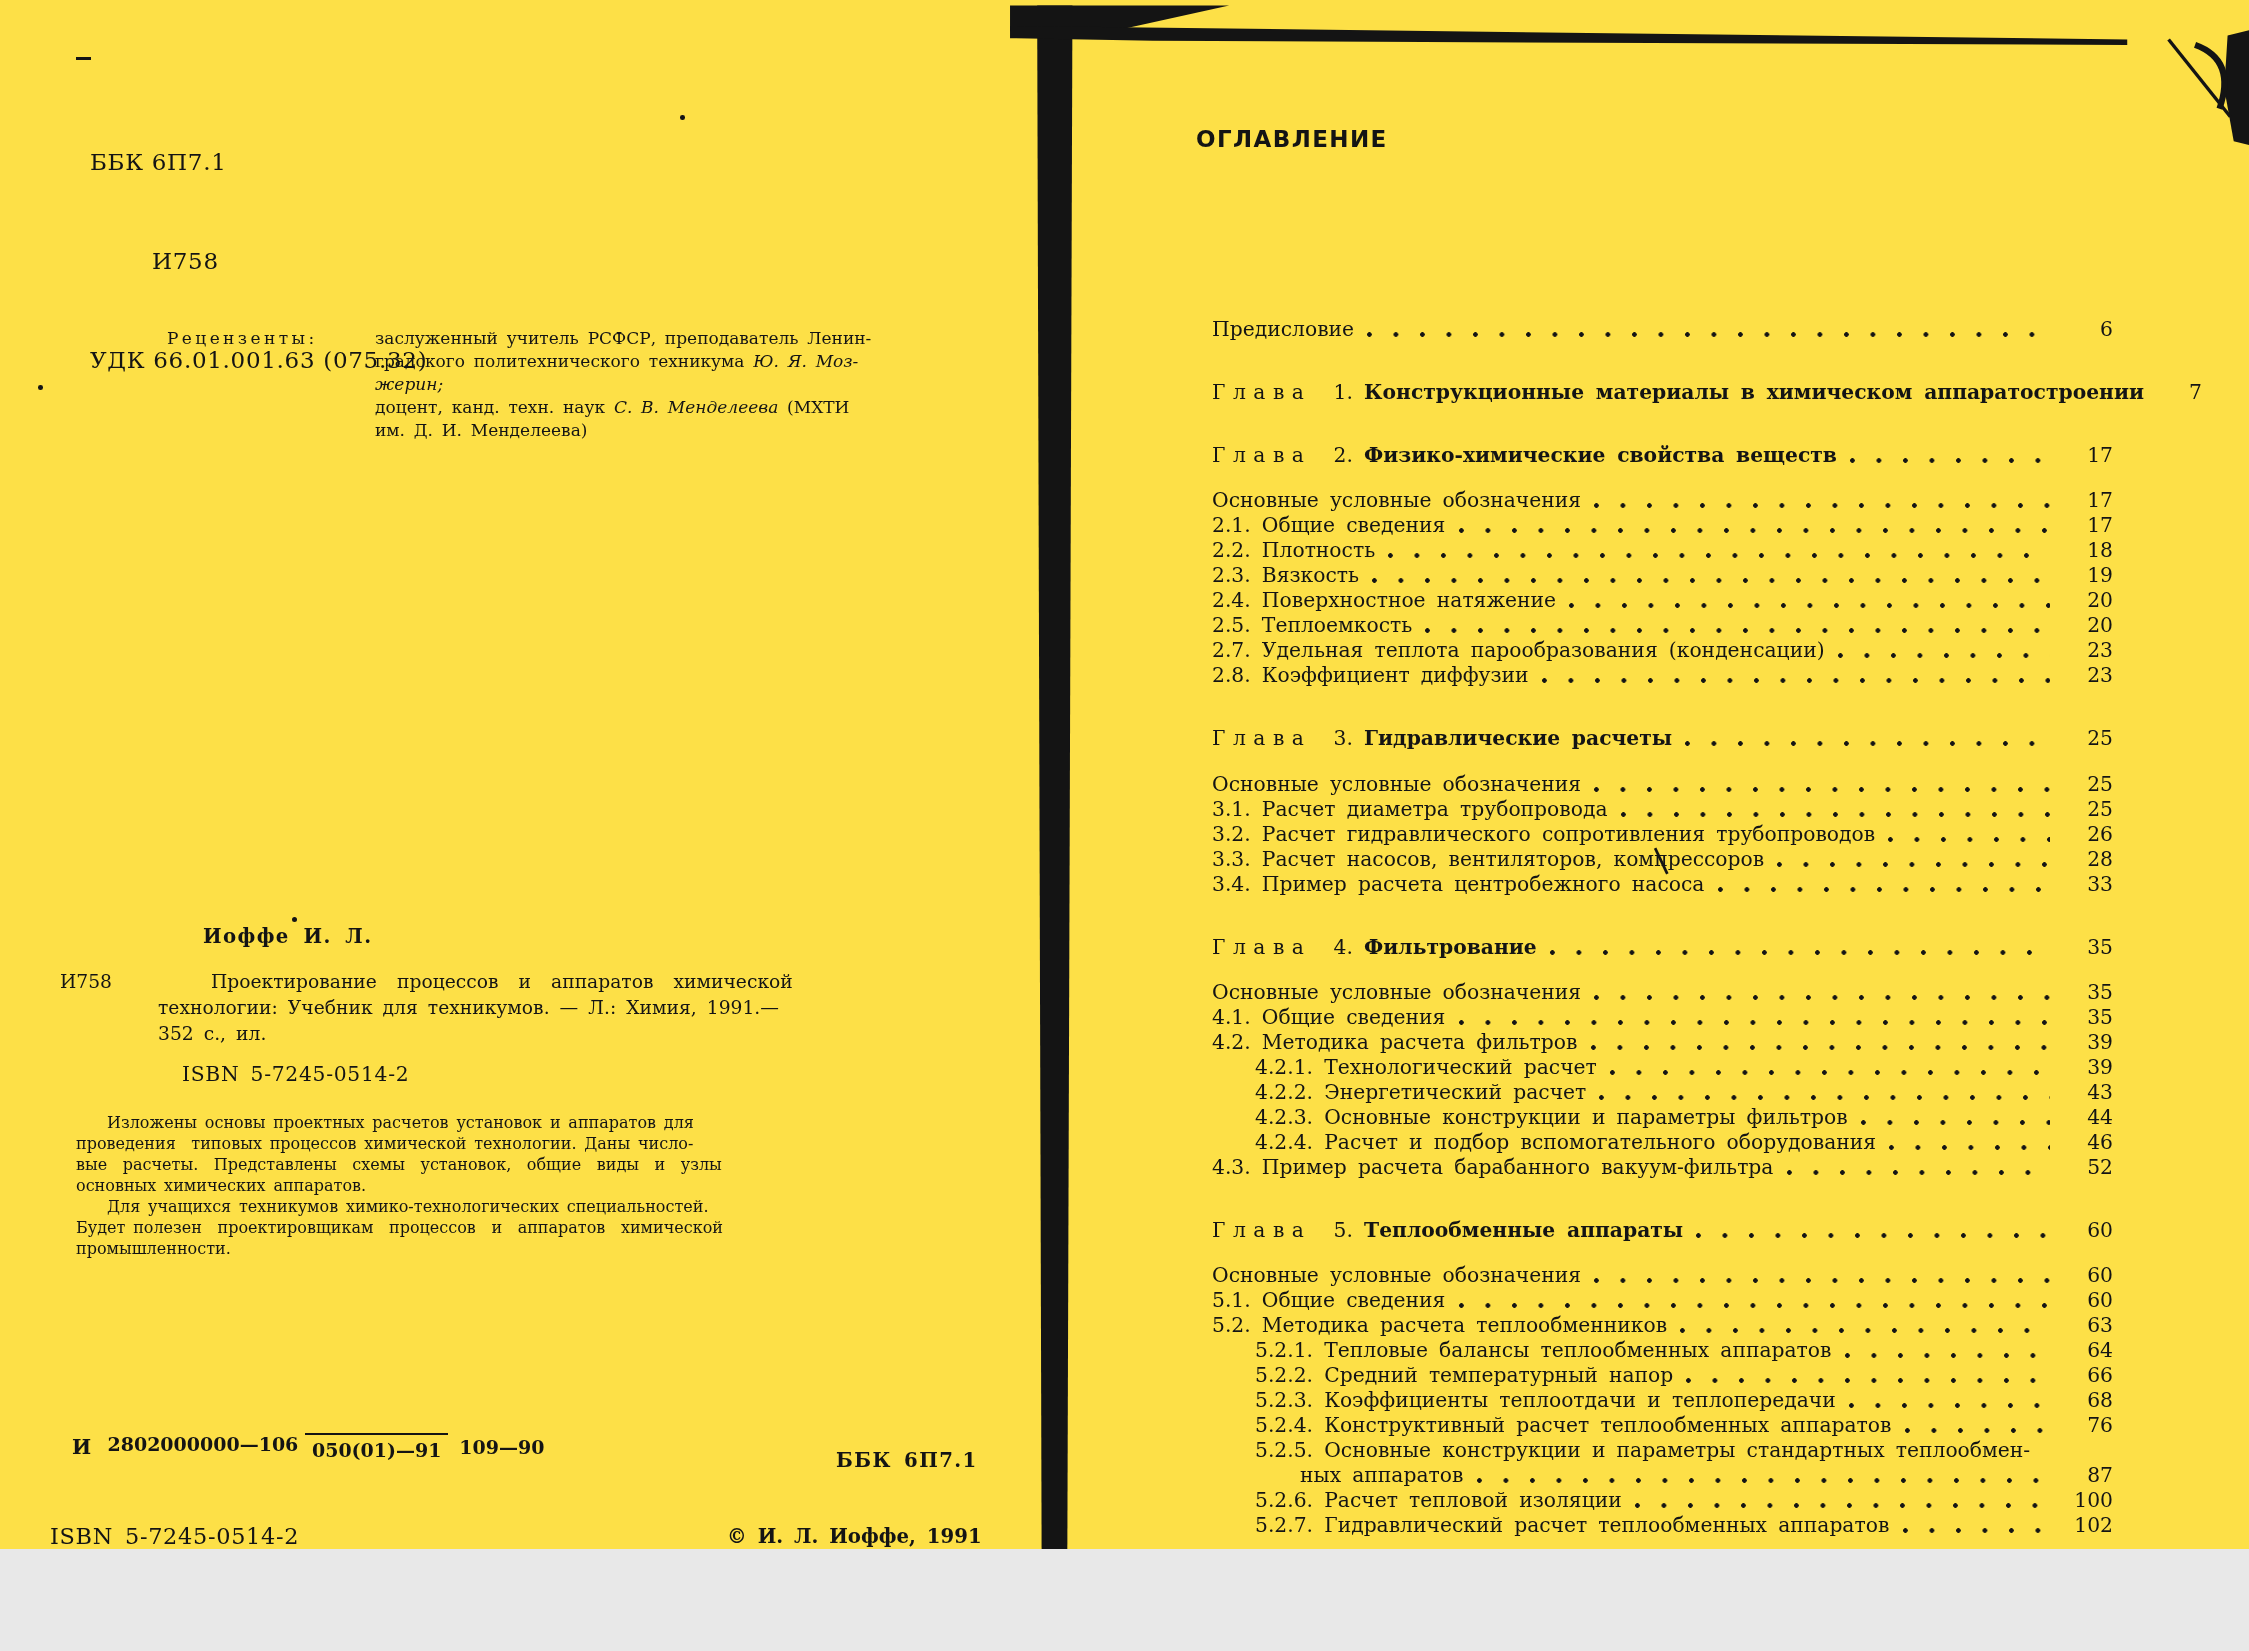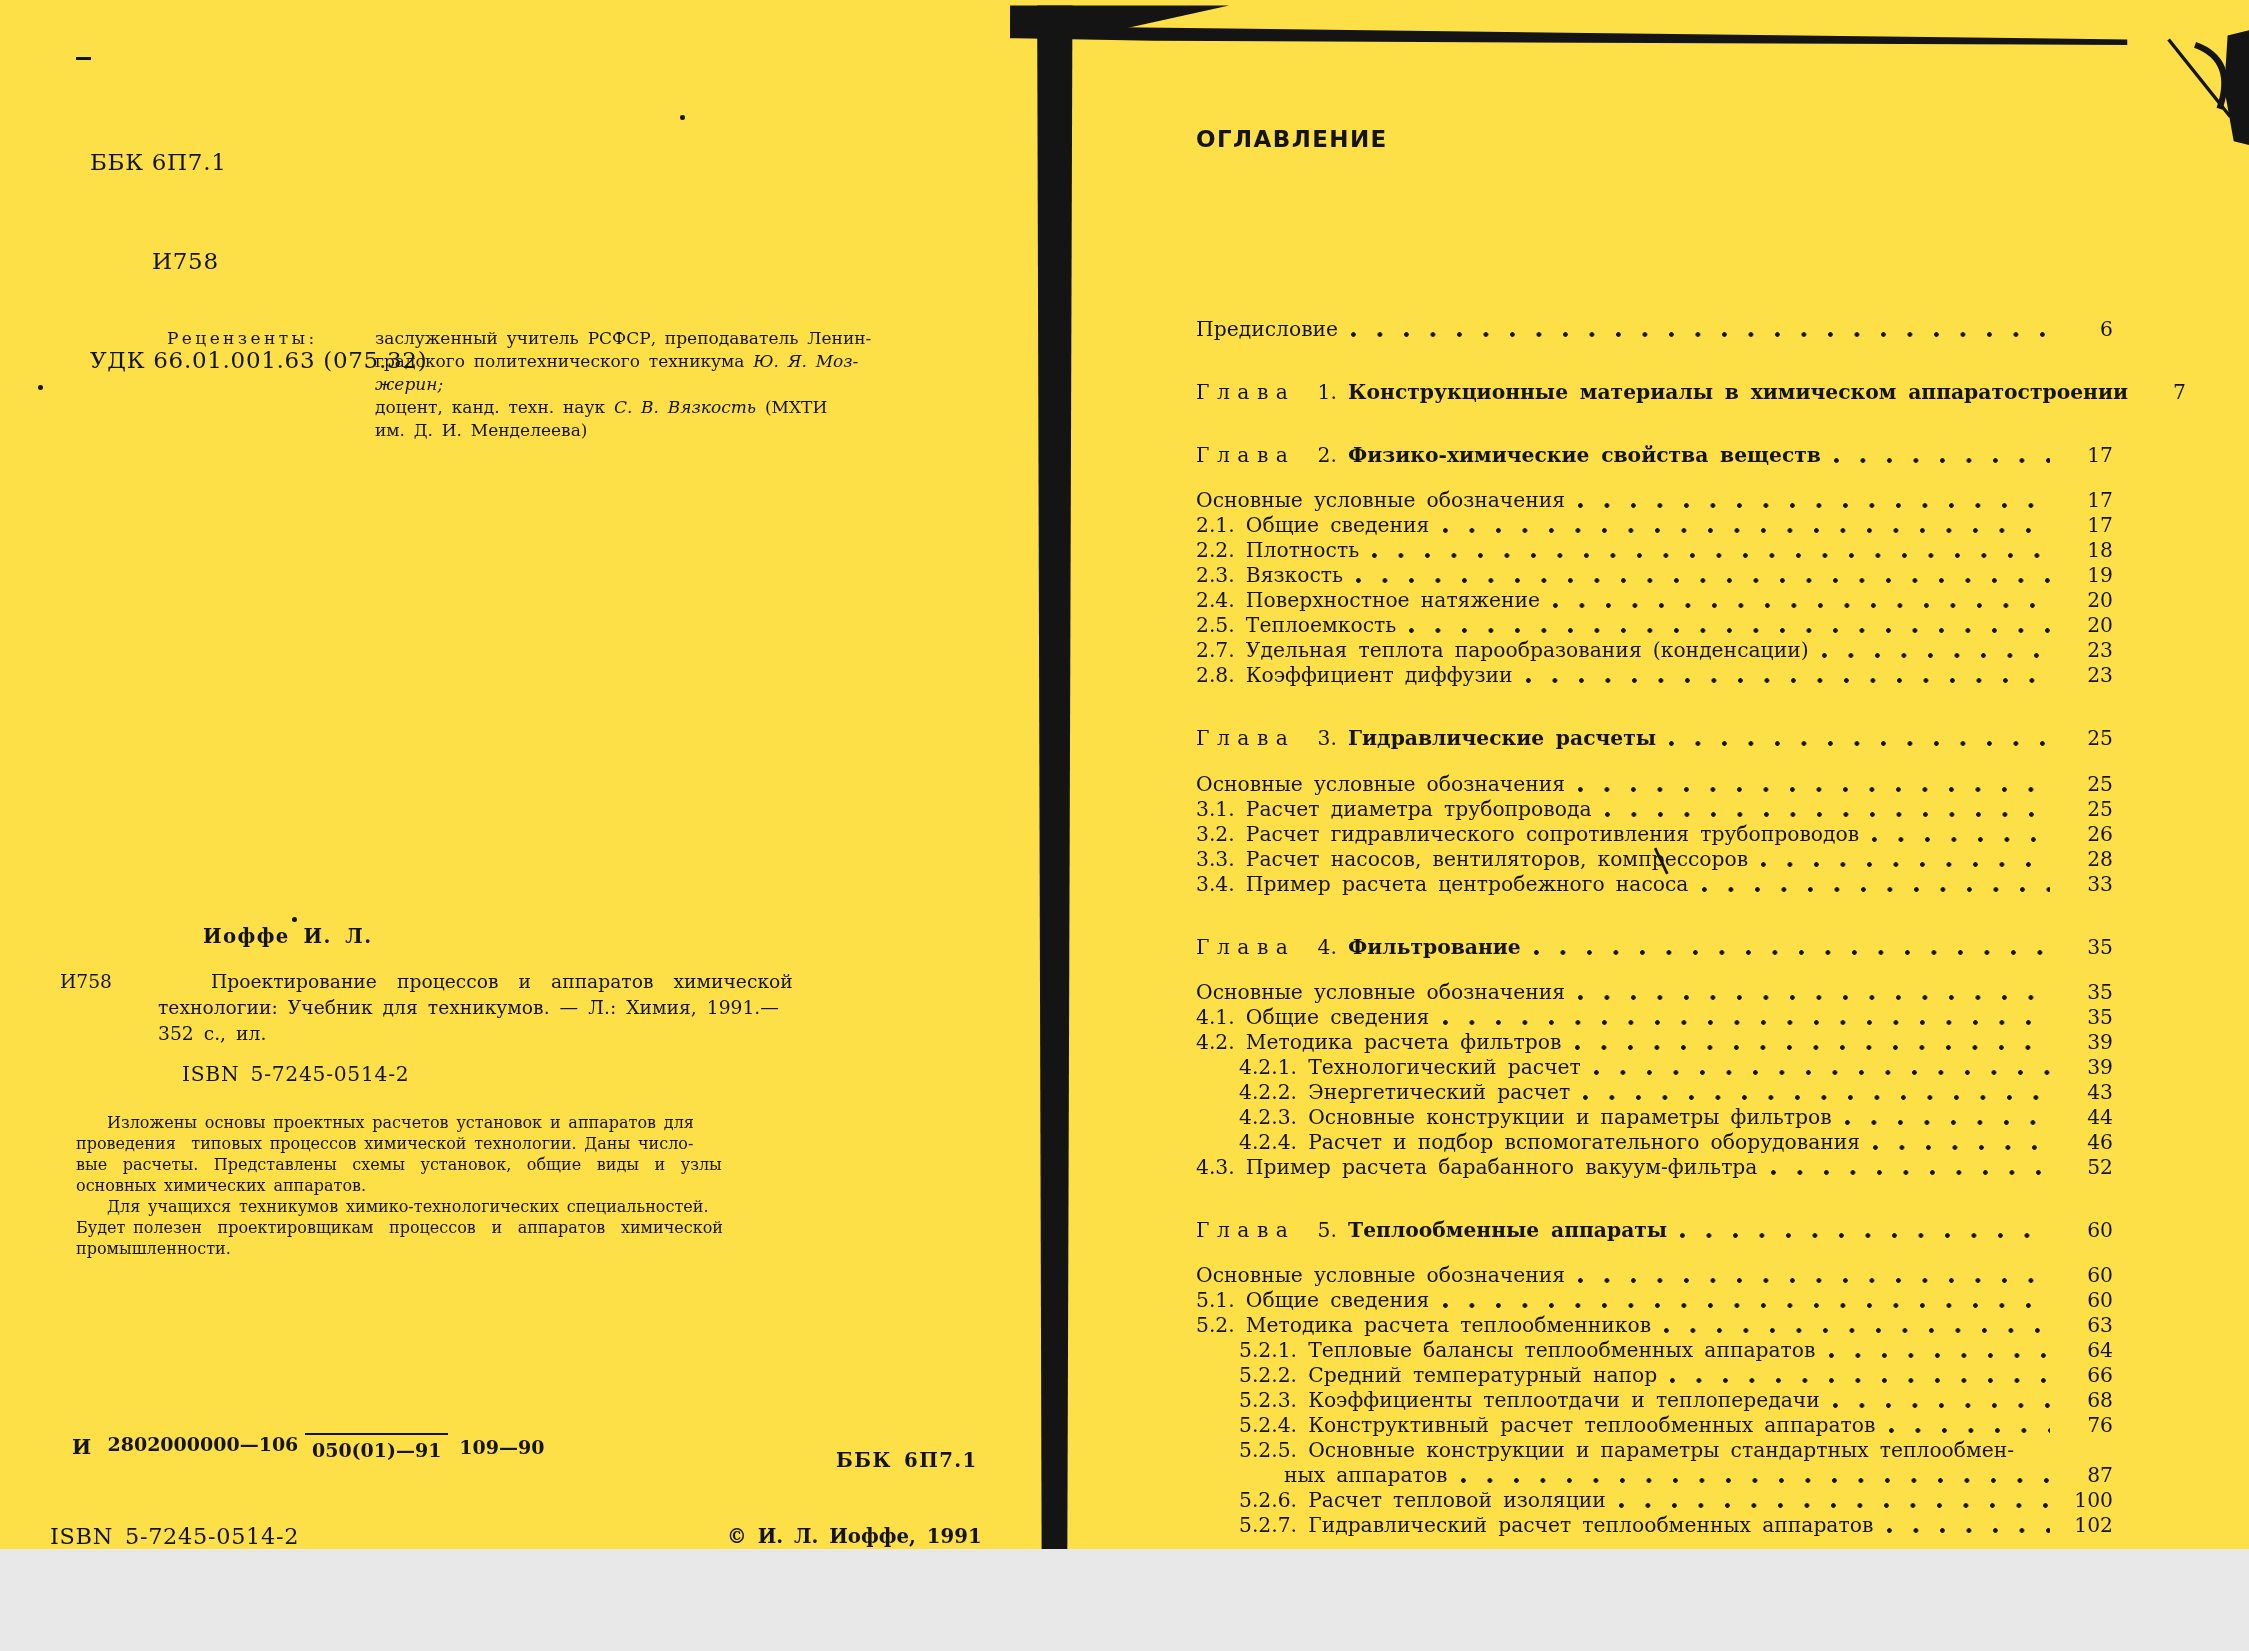--- a/index.html
+++ b/index.html
@@ -37,21 +37,21 @@
   .bbk-bottom{position:absolute;left:836px;top:1449px;font-size:19.7px;font-weight:bold;letter-spacing:1.4px;word-spacing:4.1px;}
   .isbn-bottom{position:absolute;left:50px;top:1523px;font-size:22.4px;letter-spacing:0.7px;word-spacing:4.1px;}
   .copyright{position:absolute;left:727px;top:1525px;font-size:19.7px;font-weight:bold;word-spacing:4.1px;}
 
   
   .right-page{position:absolute;inset:0;}
   .toc-title{position:absolute;left:1196px;top:126px;font-family:"DejaVu Sans","Liberation Sans",sans-serif;font-weight:bold;font-size:23px;letter-spacing:1.4px;}
   .toc{position:absolute;left:1196px;top:317px;width:917px;font-size:20.3px;}
   .toc-row{display:flex;line-height:25px;align-items:flex-start;}
   .toc-row.gap{margin-top:38px;margin-bottom:20.3px;}
-  .toc-label{white-space:pre;word-spacing:4.7px;}
+  .toc-label{white-space:pre;word-spacing:4.7px;margin-left:16px;}
   .toc-label .pfx{letter-spacing:7.5px;margin-right:11px;}
   .toc-label .ttl{font-weight:bold;}
   .ind1 .toc-label{padding-left:43px;}
   .ind2 .toc-label{padding-left:88px;}
   .toc-dots{flex:1 1 auto;align-self:flex-end;height:6.8px;margin:0 5.4px 4.1px 12.2px;
     background-image:radial-gradient(circle at 3.4px 3.4px,#141414 2px,rgba(0,0,0,0) 2.5px);
     background-size:26.5px 6.8px;background-repeat:repeat-x;background-position:left bottom;}
   .toc-spacer{flex:1 1 auto;}
   .toc-page{min-width:58px;text-align:right;white-space:pre;}
   .toc-footer-left{position:absolute;left:1249px;top:1601px;font-size:20.3px;}
@@ -84,21 +84,21 @@
       <div class="bbk-index">И758</div>
       <div>УДК 66.01.001.63 (075.32)</div>
     </div>
 
     <div class="reviewers">
       <div class="rev-label">Рецензенты:</div>
       <div class="rev-lines">
           <div class="rev-line"><span>заслуженный учитель РСФСР, преподаватель Ленин-</span></div>
           <div class="rev-line"><span>градского политехнического техникума </span><span class="it">Ю. Я. Моз-</span></div>
           <div class="rev-line"><span class="it">жерин;</span></div>
-          <div class="rev-line"><span>доцент, канд. техн. наук </span><span class="it">С. В. Вязкость</span><span> (МХТИ</span></div>
+          <div class="rev-line"><span>доцент, канд. техн. наук </span><span class="it">С. В. Менделеева</span><span> (МХТИ</span></div>
           <div class="rev-line"><span>им. Д. И. Менделеева)</span></div>
         </div>
     </div>
 
     <div class="author-heading">Иоффе И. Л.</div>
 
     <div class="card">
       <div class="card-index">И758</div>
       <div class="card-lines">
           <div class="card-line first">Проектирование  процессов  и  аппаратов  химической</div>

